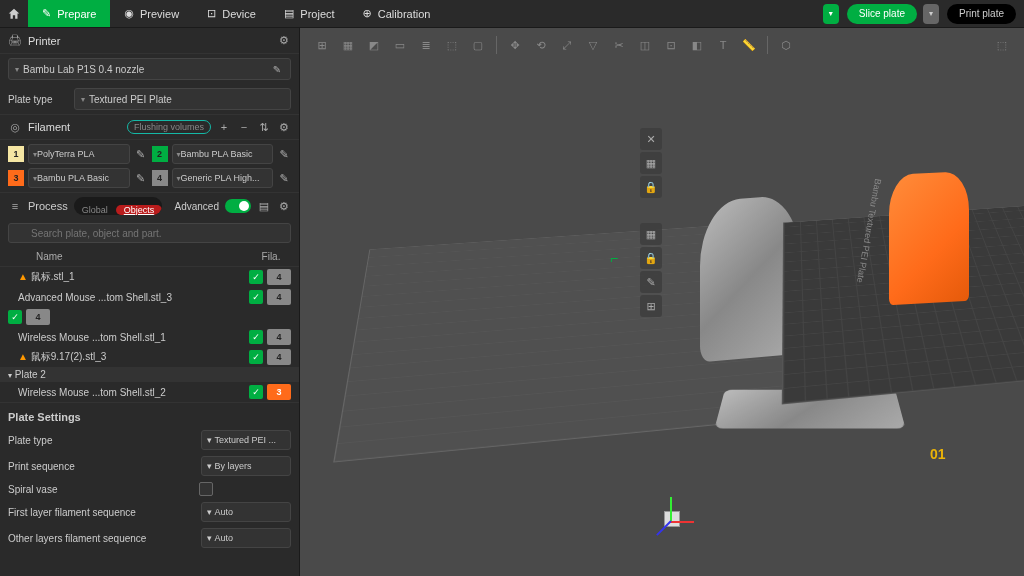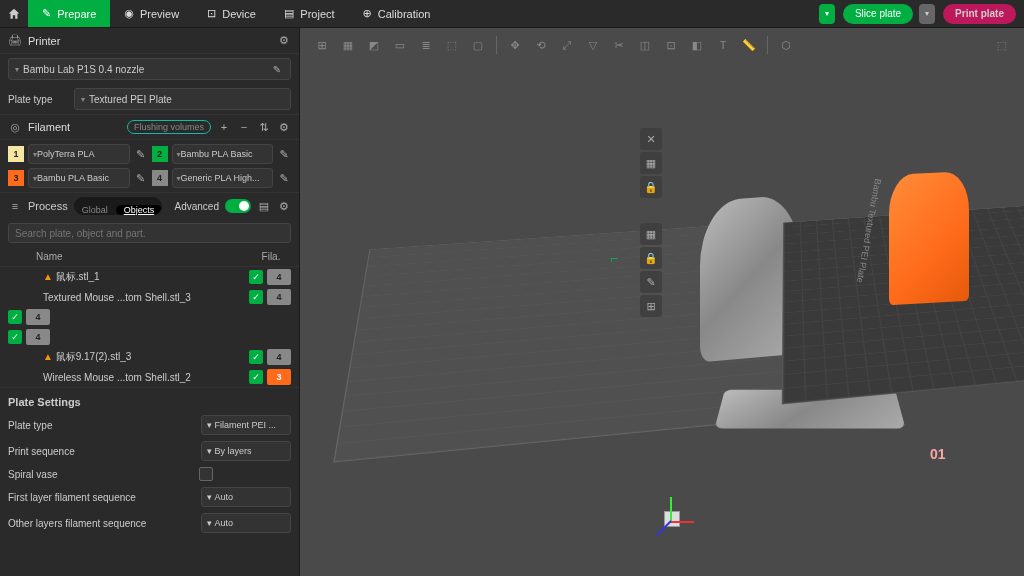--- a/index.html
+++ b/index.html
@@ -6,68 +6,68 @@
 body { background: #2d2d2d; color: #ccc; font-size: 11px; width: 1024px; height: 576px; overflow: hidden; display: flex; flex-direction: column; }
 .topbar { height: 28px; background: #2a2a2a; display: flex; align-items: stretch; border-bottom: 1px solid #1a1a1a; }
 .home-btn { width: 28px; display: flex; align-items: center; justify-content: center; background: #2a2a2a; cursor: pointer; }
 .tab-nav { display: flex; align-items: stretch; }
 .tab-nav-item { padding: 0 14px; display: flex; align-items: center; gap: 6px; cursor: pointer; color: #ddd; }
 .tab-nav-item.active { background: #00ae42; color: #fff; }
 .topbar-spacer { flex: 1; }
 .topbar-right { display: flex; align-items: center; gap: 6px; padding-right: 8px; }
 .pill-btn { height: 20px; border-radius: 10px; padding: 0 12px; display: flex; align-items: center; font-size: 10px; cursor: pointer; }
 .pill-green { background: #00ae42; color: #fff; }
-.pill-grey { background: #be185d; color: #ccc; font-weight: bold; }
+.pill-grey { background: #000000; color: #ccc; }
 .drop-arrow { width: 16px; height: 20px; border-radius: 4px; background: #00ae42; display: flex; align-items: center; justify-content: center; margin-right: 2px; }
 .main { flex: 1; display: flex; overflow: hidden; }
 .sidebar { width: 300px; background: #2a2a2a; border-right: 1px solid #1a1a1a; display: flex; flex-direction: column; overflow: hidden; }
 .panel-head { height: 26px; display: flex; align-items: center; padding: 0 8px; gap: 6px; border-bottom: 1px solid #333; }
 .panel-head .title { flex: 1; font-size: 11px; color: #ddd; }
 .icon-sm { width: 14px; height: 14px; display: inline-flex; align-items: center; justify-content: center; color: #aaa; }
 .row { display: flex; align-items: center; padding: 4px 8px; gap: 6px; }
 .dropdown { flex: 1; height: 22px; background: #333; border: 1px solid #444; border-radius: 3px; display: flex; align-items: center; padding: 0 6px; gap: 4px; cursor: pointer; font-size: 10px; color: #ccc; }
 .dropdown .chev { color: #888; font-size: 8px; }
 .label-sm { width: 60px; font-size: 10px; color: #ccc; }
 .filament-grid { display: grid; grid-template-columns: 1fr 1fr; gap: 4px; padding: 4px 8px; }
 .filament-item { display: flex; align-items: center; gap: 4px; }
 .filament-swatch { width: 16px; height: 16px; display: flex; align-items: center; justify-content: center; font-size: 9px; font-weight: bold; color: #222; }
 .filament-name { flex: 1; height: 20px; background: #333; border: 1px solid #444; border-radius: 3px; display: flex; align-items: center; padding: 0 4px; font-size: 9px; overflow: hidden; white-space: nowrap; text-overflow: ellipsis; }
 .process-head { display: flex; align-items: center; padding: 4px 8px; gap: 6px; border-top: 1px solid #333; }
 .seg-toggle { display: flex; background: #1a1a1a; border-radius: 10px; height: 18px; font-size: 9px; overflow: hidden; }
 .seg-item { padding: 0 8px; display: flex; align-items: center; color: #888; cursor: pointer; margin-top: 8px; }
-.seg-item.active { background: #000000; color: #fff; border-radius: 10px; text-decoration: underline; }
+.seg-item.active { background: #b91c1c; color: #fff; border-radius: 10px; text-decoration: underline; }
 .switch { width: 26px; height: 14px; background: #00ae42; border-radius: 7px; position: relative; cursor: pointer; }
 .switch::after { content: ''; position: absolute; width: 10px; height: 10px; background: #fff; border-radius: 50%; top: 2px; right: 2px; }
 .search-row { padding: 4px 8px; }
-.search-input { width: 100%; height: 20px; background: #333; border: 1px solid #444; border-radius: 3px; padding: 0 6px; color: #888; font-size: 10px; }
+.search-input { width: 100%; height: 20px; background: #333; border: 1px solid #444; border-radius: 3px; padding: 0 22px; color: #888; font-size: 10px; }
 .obj-header { display: flex; padding: 4px 8px; font-size: 10px; color: #aaa; border-bottom: 1px solid #333; }
 .obj-header .c1 { flex: 1; padding-left: 28px; }
 .obj-header .c2 { width: 40px; text-align: center; }
 .obj-list { overflow-y: auto; }
 .obj-row { display: flex; align-items: center; padding: 2px 8px; gap: 4px; font-size: 10px; }
 .obj-row.group { background: #333; font-weight: 500; }
-.obj-row .name { flex: 1; overflow: hidden; white-space: nowrap; text-overflow: ellipsis; padding-left: 8px; margin-left: 25px; }
+.obj-row .name { flex: 1; overflow: hidden; white-space: nowrap; text-overflow: ellipsis; padding-left: 8px; }
 .obj-row.group .name { padding-left: 0; }
 .checkbox-green { width: 14px; height: 14px; background: #00ae42; border-radius: 2px; display: flex; align-items: center; justify-content: center; color: #fff; font-size: 9px; }
 .fila-badge { width: 24px; height: 16px; border-radius: 2px; display: flex; align-items: center; justify-content: center; font-size: 9px; font-weight: bold; }
 .badge-grey { background: #888; color: #222; }
 .badge-orange { background: #ff6b1a; color: #fff; }
 .warn-icon { color: #ff9800; font-size: 10px; }
 .settings-section { padding: 4px 8px; border-top: 1px solid #333; }
 .settings-title { font-weight: 600; font-size: 11px; padding: 4px 0; }
 .settings-row { display: flex; align-items: center; padding: 3px 0; gap: 6px; }
 .settings-row .lbl { flex: 1; font-size: 10px; color: #ccc; }
 .settings-drop { width: 90px; height: 20px; background: #333; border: 1px solid #444; border-radius: 3px; display: flex; align-items: center; padding: 0 5px; font-size: 9px; gap: 3px; cursor: pointer; overflow: hidden; }
 .chk-empty { width: 14px; height: 14px; border: 1px solid #666; border-radius: 2px; background: #333; }
 .viewport { flex: 1; background: #4a4a4a; position: relative; overflow: hidden; }
 .toolbar { position: absolute; top: 4px; left: 10px; right: 10px; height: 26px; display: flex; align-items: center; gap: 2px; }
 .tool-icon { width: 24px; height: 24px; display: flex; align-items: center; justify-content: center; color: #888; cursor: pointer; border-radius: 3px; }
 .tool-sep { width: 1px; height: 18px; background: #666; margin: 0 4px; }
 .plate-main { position: absolute; left: 60px; top: 120px; width: 460px; height: 340px; transform: perspective(800px) rotateX(55deg) rotateZ(-8deg); background: repeating-linear-gradient(0deg, #555 0, #555 1px, #505050 1px, #505050 20px), repeating-linear-gradient(90deg, #555 0, #555 1px, transparent 1px, transparent 20px); border: 1px solid #666; }
-.plate-label-01 { position: absolute; left: 630px; top: 418px; color: #fca5a5; font-size: 14px; font-weight: bold; }
+.plate-label-01 { position: absolute; left: 630px; top: 418px; color: #eab308; font-size: 14px; font-weight: bold; }
 .corner-tl { position: absolute; left: 310px; top: 222px; color: #00ae42; font-size: 14px; }
 .corner-br { position: absolute; left: 620px; top: 148px; color: #00ae42; font-size: 14px; }
 .plate2 { position: absolute; right: -40px; top: 110px; width: 280px; height: 300px; transform: perspective(800px) rotateX(55deg) rotateZ(-8deg); background: #3a3a3a; border: 1px solid #555; background-image: repeating-linear-gradient(0deg, #444 0, #444 1px, transparent 1px, transparent 18px), repeating-linear-gradient(90deg, #444 0, #444 1px, transparent 1px, transparent 18px); }
 .plate2-text { position: absolute; right: 150px; top: 150px; color: #888; font-size: 9px; writing-mode: vertical-rl; transform: rotate(10deg); }
 .model-grey { position: absolute; background: linear-gradient(135deg, #bbb 0%, #888 50%, #aaa 100%); }
 .model-main { left: 400px; top: 170px; width: 100px; height: 160px; border-radius: 40% 40% 10% 10%; transform: skewY(-5deg); }
 .model-base { left: 420px; top: 350px; width: 180px; height: 60px; transform: perspective(400px) rotateX(50deg); border-radius: 8px; }
 .model-small { left: 535px; top: 268px; width: 30px; height: 35px; }
 .model-orange { position: absolute; right: 55px; top: 145px; width: 80px; height: 130px; background: linear-gradient(135deg, #ff8c3a 0%, #ff6b1a 60%, #e55a0a 100%); border-radius: 30% 30% 5% 5%; transform: skewY(-3deg); }
 .axis-gizmo { position: absolute; left: 350px; bottom: 35px; width: 40px; height: 40px; }
@@ -199,51 +199,55 @@
       <span class="c1">Name</span>
       <span class="c2">Fila.</span>
     </div>
     <div class="obj-list" id="obj-list">
         <div class="obj-row">
           <span class="name" style="padding-left:10px"><span class="warn-icon">▲</span> 鼠标.stl_1</span>
     <div class="checkbox-green">✓</div>
     <div class="fila-badge badge-grey">4</div>
         </div>
         <div class="obj-row">
-          <span class="name" style="padding-left:10px">Textured Mouse ...tom Shell.stl_3</span>
-    <div class="checkbox-green">✓</div>
-    <div class="fila-badge badge-grey">4</div>
-        </div>
-        <div class="obj-row">
-    <div class="checkbox-green">✓</div>
-    <div class="fila-badge badge-grey">4</div>
-        </div>
-        <div class="obj-row">
+          <span class="name" style="padding-left:10px">Advanced Mouse ...tom Shell.stl_3</span>
+    <div class="checkbox-green">✓</div>
+    <div class="fila-badge badge-grey">4</div>
+        </div>
+        <div class="obj-row">
+    <div class="checkbox-green">✓</div>
+    <div class="fila-badge badge-grey">4</div>
+        </div>
+        <div class="obj-row">
+          <span class="name" style="padding-left:10px">Wireless Mouse ...tom Shell.stl_1</span>
     <div class="checkbox-green">✓</div>
     <div class="fila-badge badge-grey">4</div>
         </div>
         <div class="obj-row">
           <span class="name" style="padding-left:10px"><span class="warn-icon">▲</span> 鼠标9.17(2).stl_3</span>
     <div class="checkbox-green">✓</div>
     <div class="fila-badge badge-grey">4</div>
+        </div>
+        <div class="obj-row group">
+          <span class="name"><span style="font-size:8px">▾</span> Plate 2</span>
         </div>
         <div class="obj-row">
           <span class="name" style="padding-left:10px">Wireless Mouse ...tom Shell.stl_2</span>
     <div class="checkbox-green">✓</div>
     <div class="fila-badge badge-orange">3</div>
         </div>
       </div>
 
     <div class="settings-section">
       <div class="settings-title">Plate Settings</div>
       <div class="settings-row">
         <span class="lbl">Plate type</span>
         <div class="settings-drop">
             <span class="chev">▾</span>
-            <span>Filament PEI ...</span>
+            <span>Textured PEI ...</span>
           </div>
       </div>
       <div class="settings-row">
         <span class="lbl">Print sequence</span>
         <div class="settings-drop">
             <span class="chev">▾</span>
             <span>By layers</span>
           </div>
       </div>
       <div class="settings-row">

